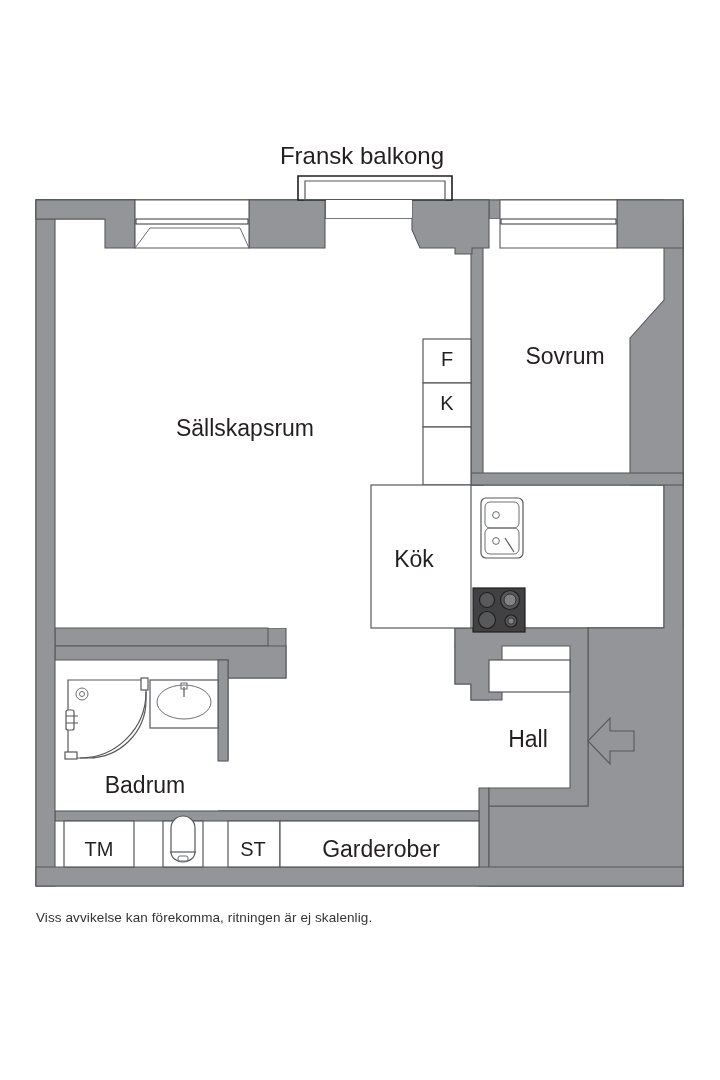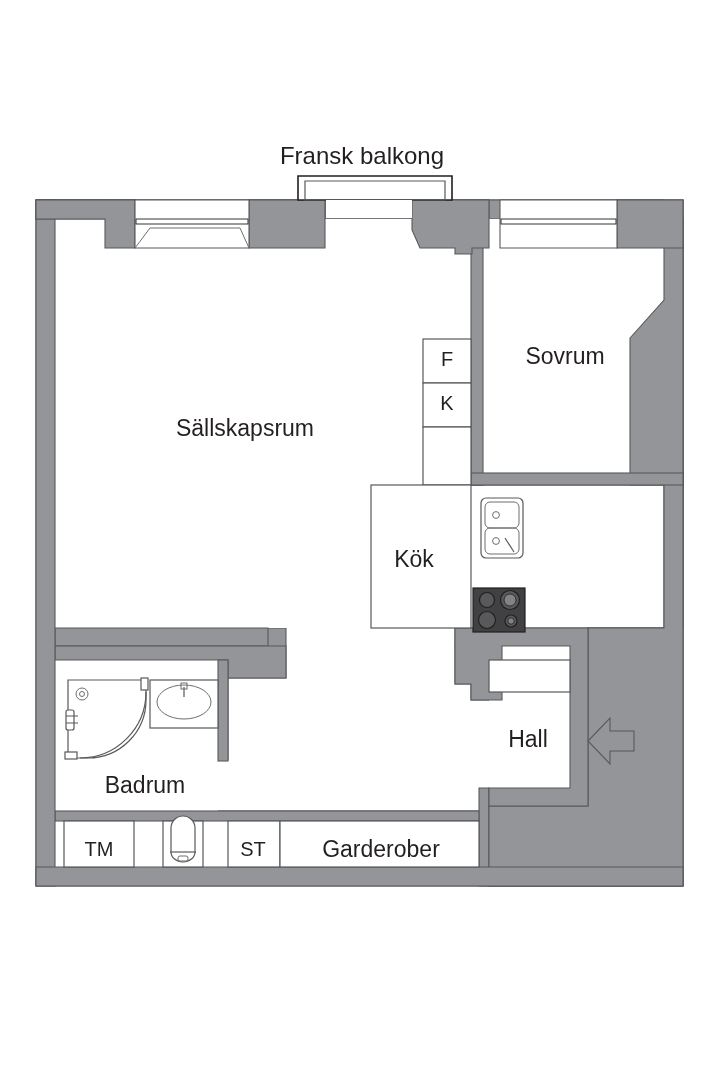--- a/index.html
+++ b/index.html
@@ -300,13 +300,14 @@
       <text class="label label-room" x="381" y="851">Garderober</text>
 
       <text class="label label-small" x="447" y="361">F</text>
       <text class="label label-small" x="447" y="405">K</text>
       <text class="label label-small" x="99" y="851">TM</text>
       <text class="label label-small" x="253" y="851">ST</text>
     </g>
 
   </svg>
 
+  <div class="disclaimer">Viss avvikelse kan förekomma, ritningen är ej skalenlig.</div>
 </div>
 
 </body></html>

